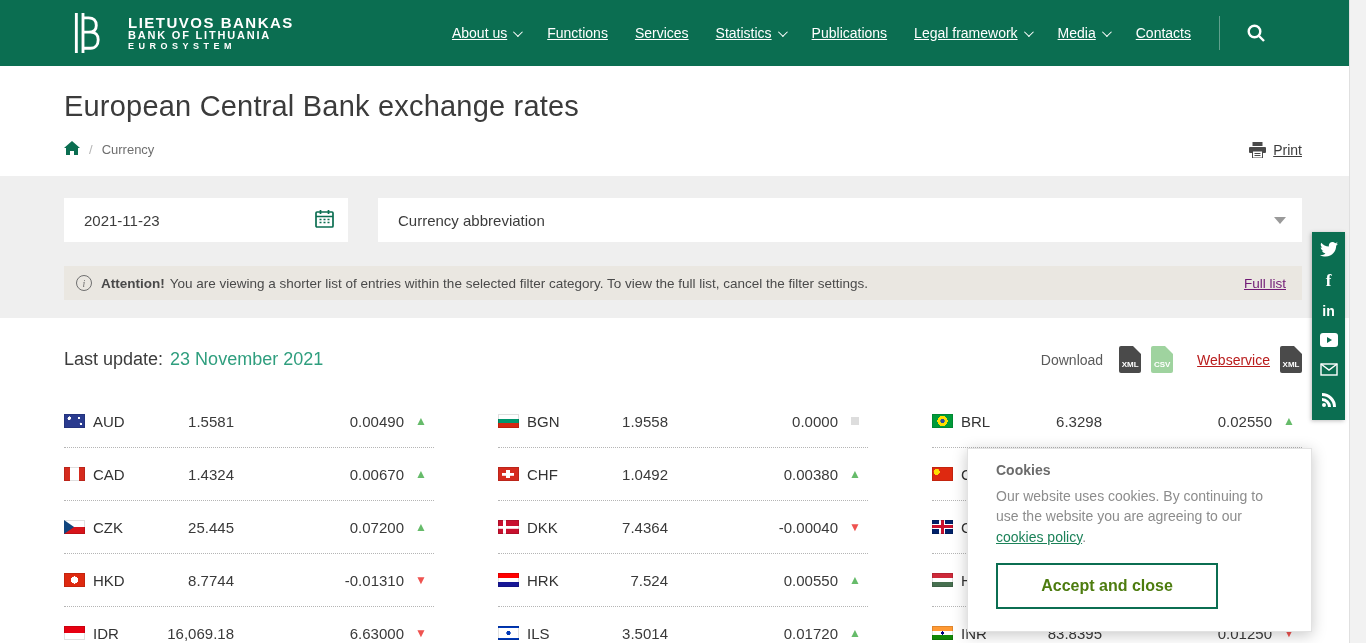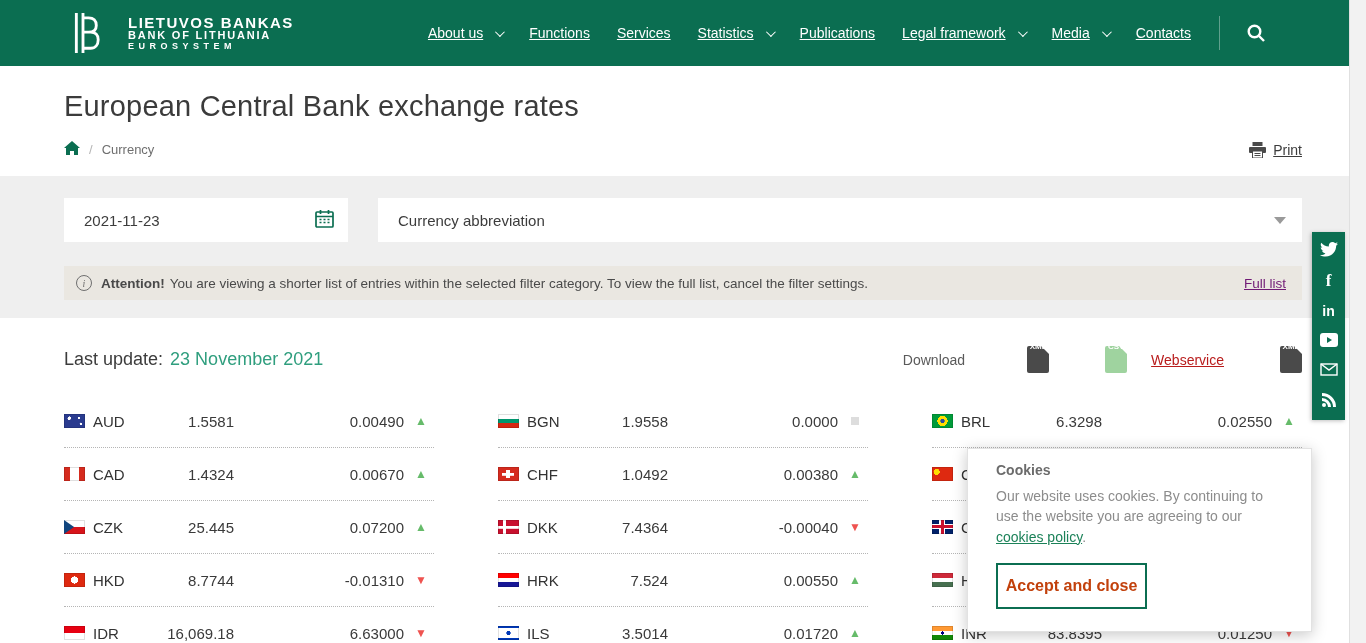--- a/index.html
+++ b/index.html
@@ -11,21 +11,21 @@
   .site-header { background:#0b6e51; height:66px; display:flex; align-items:center;
     padding:0 100px 0 64px; position:relative; }
   .logo { display:flex; align-items:center; gap:26px; color:#fff; cursor:pointer; }
   .logo-mark svg { display:block; }
   .logo-text { line-height:1.05; }
   .logo-line1 { font-size:15px; font-weight:bold; letter-spacing:1.5px; }
   .logo-line2 { font-size:11px; font-weight:bold; letter-spacing:1.8px; }
   .logo-line3 { font-size:9px; font-weight:bold; letter-spacing:4.5px; }
   .main-nav { margin-left:auto; display:flex; align-items:center; gap:27px; }
   .nav-link { color:#fff; font-size:14px; text-decoration:underline; cursor:pointer;
-    display:flex; align-items:center; gap:12px; white-space:nowrap;text-align:right; }
+    display:flex; align-items:center; gap:6px; white-space:nowrap;text-align:right; }
   .chev { width:7px; height:7px; border-right:1.6px solid #fff; border-bottom:1.6px solid #fff;
     transform:rotate(45deg) translateY(-2px); display:inline-block; }
   .search-btn { margin-left:28px; padding-left:26px; border-left:1px solid rgba(255,255,255,.35);
     height:34px; display:flex; align-items:center; cursor:pointer; }
 
   
   .title-area { background:#fff; padding:24px 64px 18px 64px; }
   .page-title { font-size:29px; font-weight:300; color:#3b3b3b; letter-spacing:.2px; }
   .crumb-row { display:flex; align-items:center; margin-top:18px; font-size:13px; color:#6f6f6f; }
   .crumb-sep { margin:0 9px; color:#b5b5b5; }
@@ -58,21 +58,21 @@
 
   
   .content { padding:28px 64px 0 64px; }
   .update-row { display:flex; align-items:center; }
   .update-label { font-size:18px; color:#3c3c3c; }
   .update-date { font-size:18px; color:#2f9e7e; margin-left:7px; }
   .download-cluster { margin-left:auto; display:flex; align-items:center; gap:10px; }
   .download-label { font-size:14px; color:#5a5a5a; margin-right:6px; }
   .file-badge { width:22px; height:27px; border-radius:2px; color:#fff; font-size:8px;
     font-weight:bold; display:flex; align-items:flex-end; justify-content:center;
-    padding-bottom:22px; position:relative; cursor:pointer;margin-left:46px; }
+    padding-bottom:4px; position:relative; cursor:pointer; }
   .file-badge::after { content:""; position:absolute; top:0; right:0;
     border:4px solid; border-color:#fff #fff transparent transparent; }
   .badge-xml { background:#4a4a4a; }
   .badge-csv { background:#9fd39f; }
   .webservice-link { font-size:14px; color:#b91c1c; text-decoration:underline; cursor:pointer;
     margin-left:14px; }
 
   
   .rates-grid { margin-top:22px; display:grid; grid-template-columns:repeat(3,1fr);
     column-gap:64px; }
@@ -117,22 +117,22 @@
               linear-gradient(to bottom, #0038b8 0 14%, transparent 14% 86%, #0038b8 86%), #fff; }
   .flag-inr { background:radial-gradient(circle at 50% 50%, #000080 0 12%, transparent 13%),
               linear-gradient(to bottom, #ff9933 0 33%, #fff 33% 66%, #128807 66%); }
 
   
   .cookie-popup { position:fixed; left:967px; top:448px; width:345px; background:#fff;
     border:1px solid #e2e2e2; box-shadow:0 3px 14px rgba(0,0,0,.22); padding:13px 28px 22px 28px; z-index:50; }
   .cookie-title { font-size:14px; font-weight:bold; color:#6b6b6b; margin-bottom:8px; }
   .cookie-text { font-size:14px; color:#8c8c8c; line-height:1.45; }
   .cookie-link { color:#1c8259; text-decoration:underline; cursor:pointer; }
-  .cookie-btn { margin-top:16px; display:block; width:151px; height:46px; background:#fff;
-    border:2px solid #0b6e51; color:#c2410c; font-size:16px; font-weight:bold;
+  .cookie-btn { margin-top:16px; display:block; width:222px; height:46px; background:#fff;
+    border:2px solid #0b6e51; color:#4d7c0f; font-size:16px; font-weight:bold;
     font-family:"Liberation Sans", sans-serif; cursor:pointer; }
 
   
   .social-bar { position:fixed; right:21px; top:232px; width:33px; background:#0b6e51;
     display:flex; flex-direction:column; align-items:center; padding:10px 0; gap:12px;
     box-shadow:-1px 1px 4px rgba(0,0,0,.25); z-index:40; }
   .social-item { width:20px; height:18px; display:flex; align-items:center; justify-content:center;
     color:#fff; cursor:pointer; font-weight:bold; font-size:14px; }
 
   

